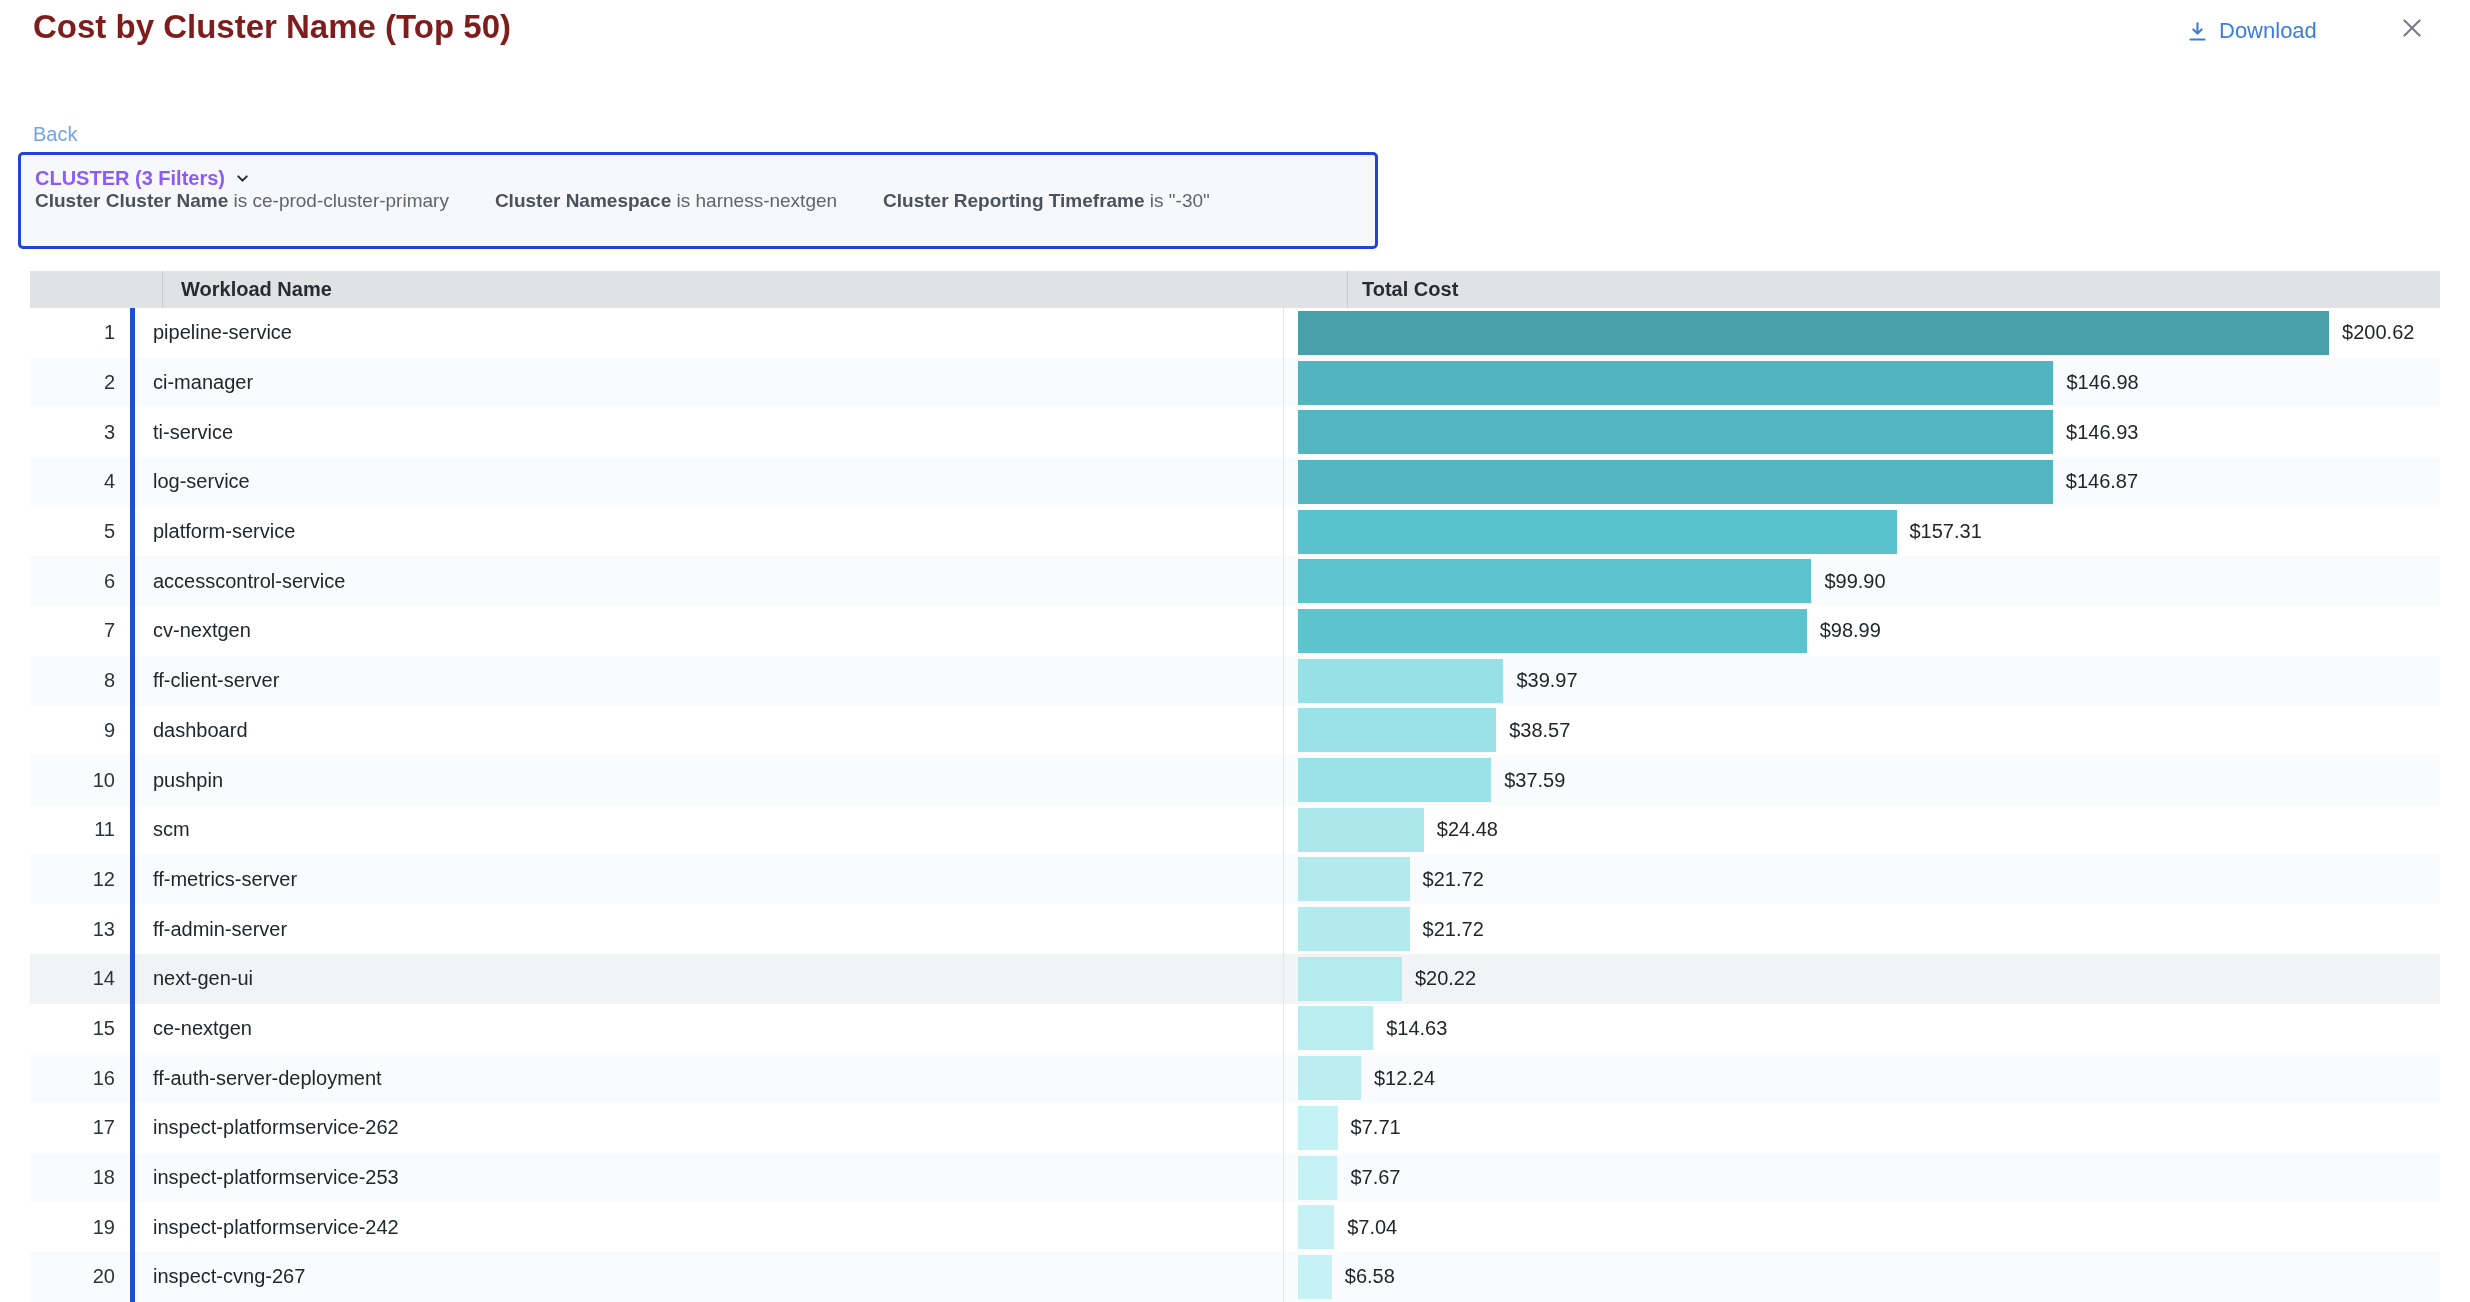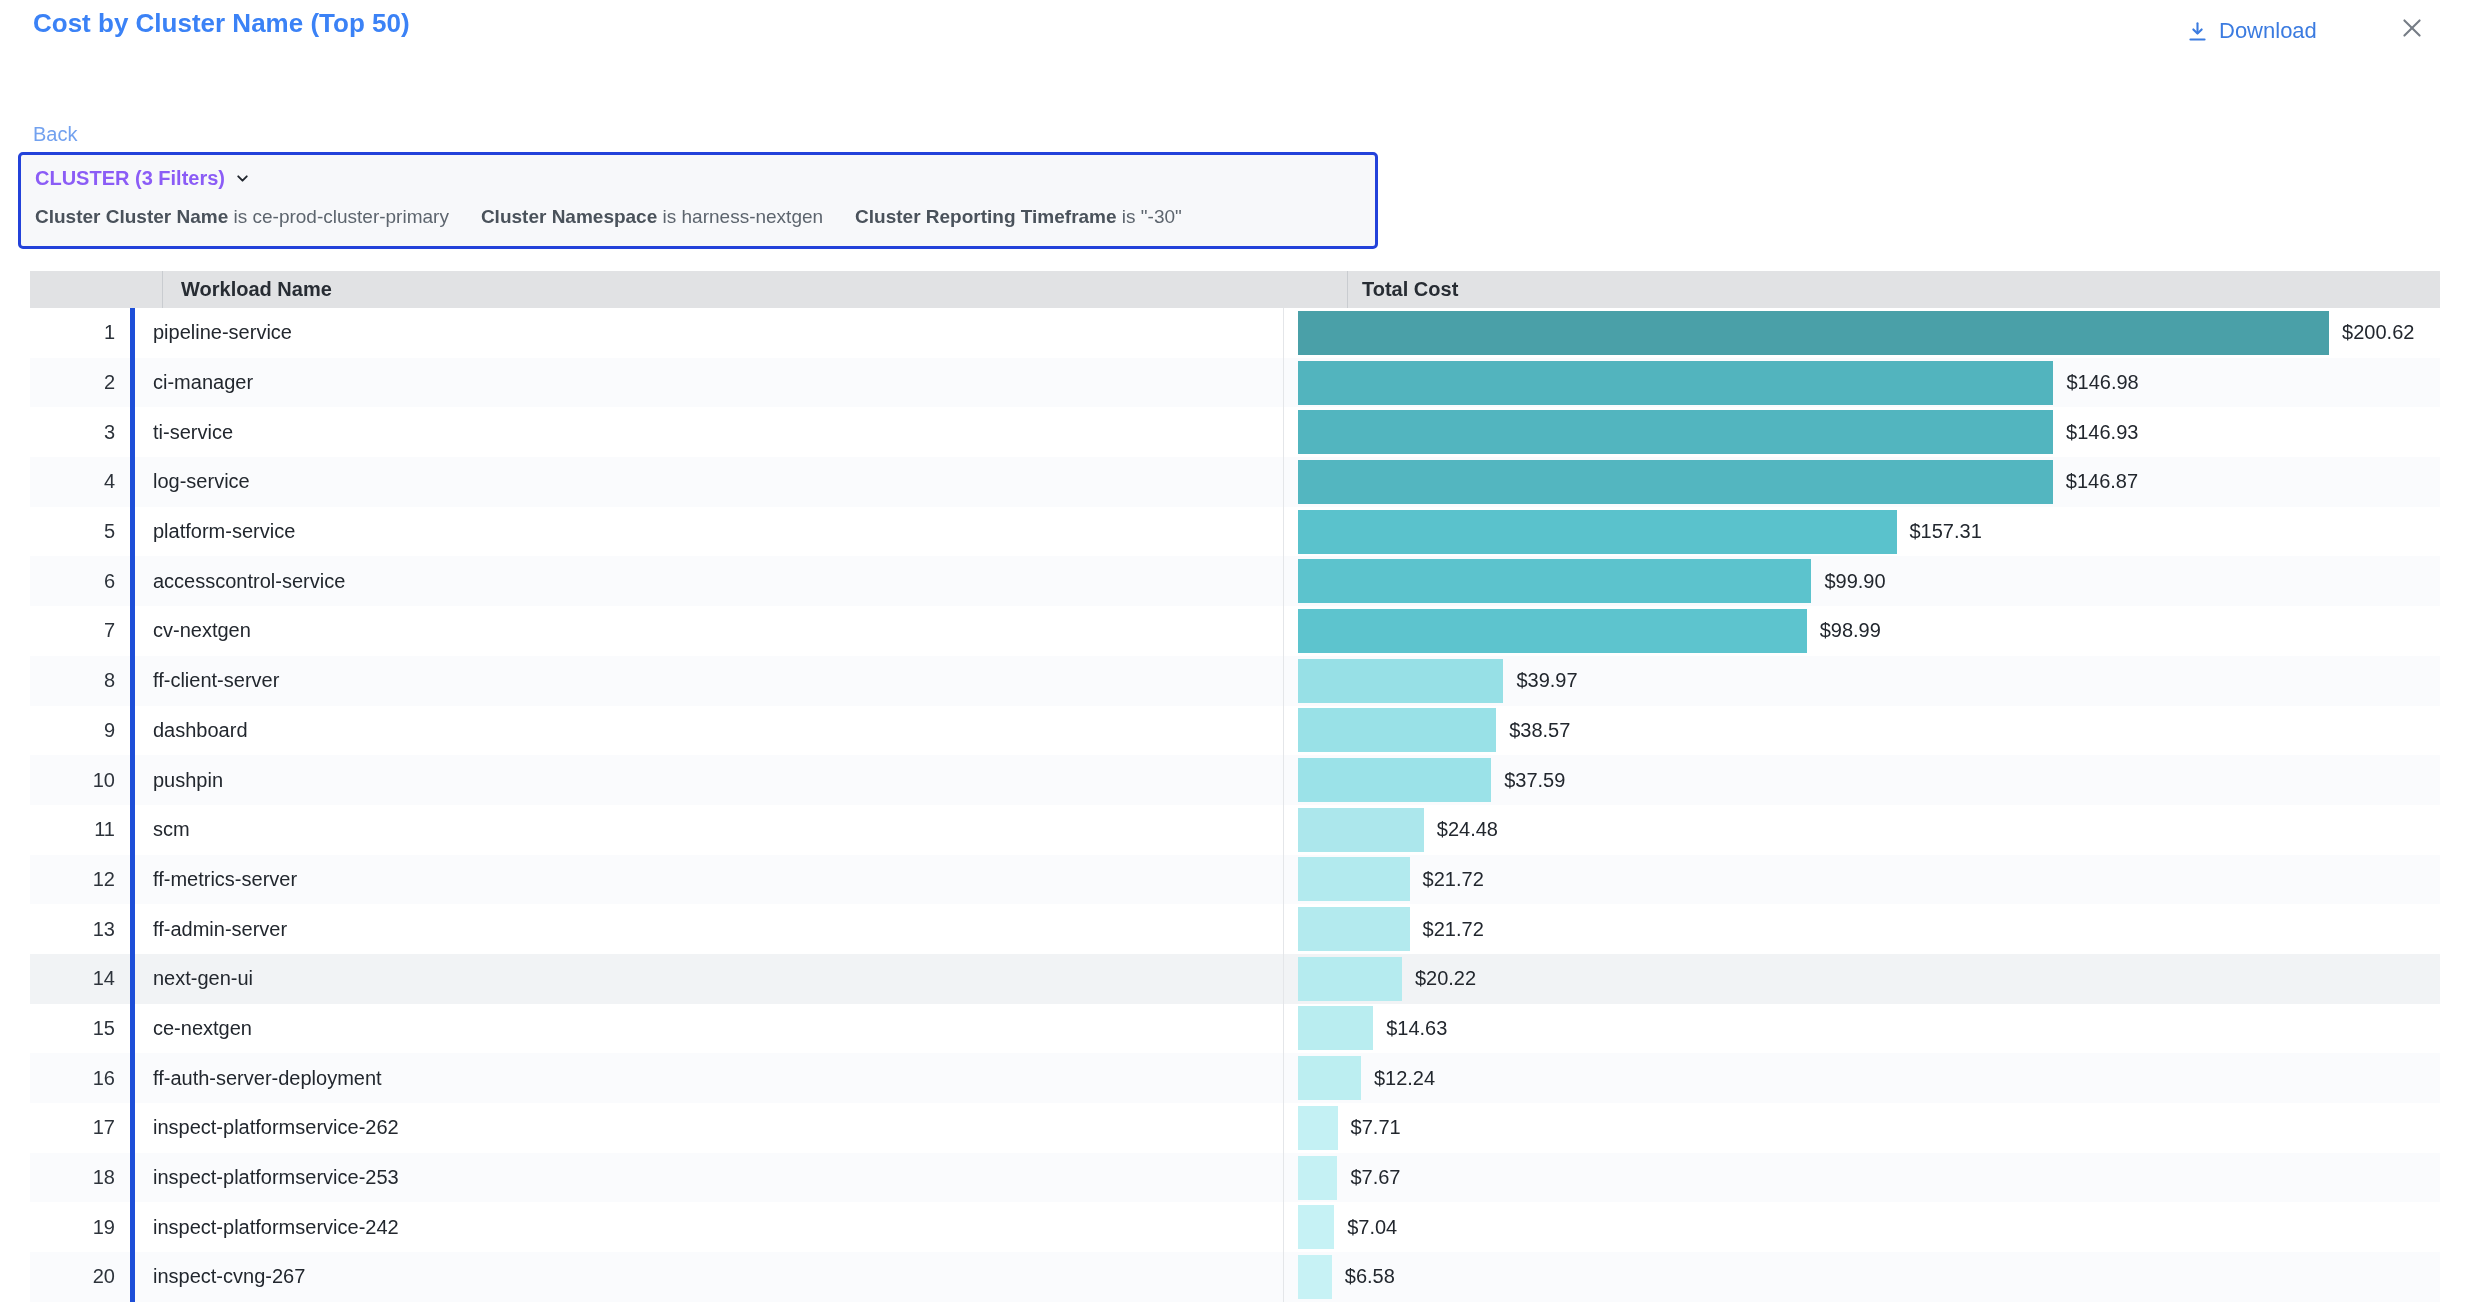--- a/index.html
+++ b/index.html
@@ -1,32 +1,32 @@
 <!DOCTYPE html>
 <html><head>
 <meta charset="utf-8">
 <style>
   html,body{margin:0;padding:0;background:#fff;}
   .app{position:relative;width:2470px;height:1302px;background:#ffffff;
        font-family:"Liberation Sans",sans-serif;overflow:hidden;}
 
   
-  .page-title{position:absolute;left:33px;top:8px;font-size:26px;font-weight:700;color:#3b82f6;}
+  .page-title{position:absolute;left:33px;top:8px;font-size:33px;font-weight:700;color:#7f1d1d;}
   .download-btn{position:absolute;left:2185px;top:18px;display:flex;align-items:center;gap:9px;
        font-size:22px;font-weight:500;color:#3b7be0;cursor:pointer;}
   .close-btn{position:absolute;left:2398px;top:14px;cursor:pointer;line-height:0;}
 
   
   .back-link{position:absolute;left:33px;top:123px;font-size:20px;color:#72a1ef;cursor:pointer;}
 
   
   .filter-box{position:absolute;left:18px;top:152px;width:1360px;height:97px;box-sizing:border-box;
        border:3px solid #2342da;border-radius:5px;background:#f7f8fa;padding:12px 14px;}
   .filter-group{display:flex;align-items:center;gap:9px;font-size:20px;font-weight:700;color:#8b5cf6;cursor:pointer;}
-  .filter-items{display:flex;gap:32px;margin-top:16px;font-size:19px;color:#5d656e;white-space:nowrap;}
+  .filter-items{display:flex;gap:46px;font-size:19px;color:#5d656e;white-space:nowrap;}
   .filter-item .ffield{font-weight:700;color:#4a525b;}
 
   
   .cost-table{position:absolute;left:30px;top:271px;width:2410px;}
   .thead{display:flex;height:37px;background:#e1e2e4;font-weight:700;font-size:20px;color:#272c33;gap:32px;}
   .th-rank{width:100px;height:100%;}
   .th-name{width:1153px;height:100%;border-left:1px solid #c9ccd0;padding-left:18px;box-sizing:border-box;display:flex;align-items:center;}
   .th-cost{flex:1;height:100%;border-left:1px solid #c9ccd0;padding-left:14px;box-sizing:border-box;display:flex;align-items:center;}
   .trow{display:flex;height:49.7px;background:#ffffff;}
   .trow.zebra{background:#fafbfd;}

